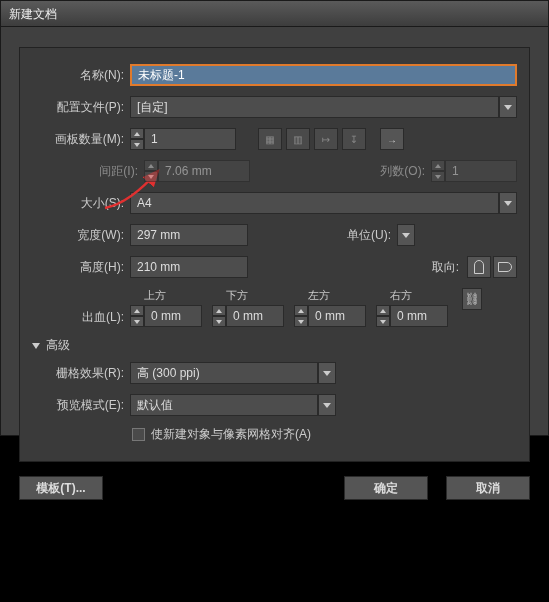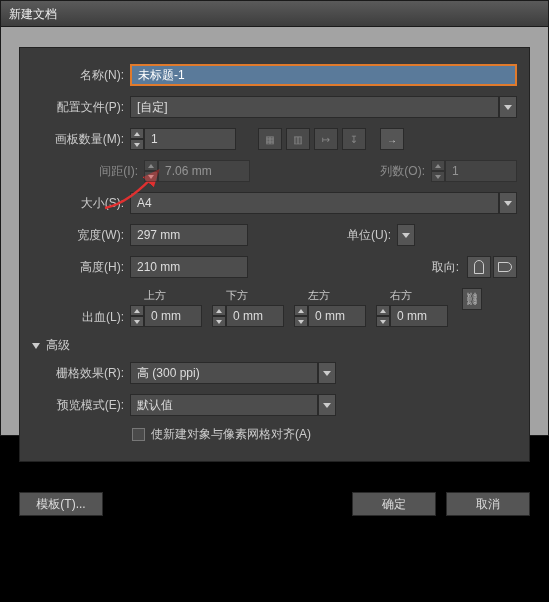--- a/index.html
+++ b/index.html
@@ -1,17 +1,17 @@
 <!DOCTYPE html>
 <html><head>
 <meta charset="utf-8">
 <style>
 * { box-sizing: border-box; margin: 0; padding: 0; font-family: "SimSun", "Microsoft YaHei", sans-serif; }
 body { background: #000; width: 549px; height: 602px; overflow: hidden; }
-.window { width: 549px; height: 436px; background: #a3a3a3; border: 1px solid #1a1a1a; }
+.window { width: 549px; height: 436px; background: #404040; border: 1px solid #1a1a1a; }
 .titlebar { height: 26px; background: linear-gradient(#5a5a5a, #3d3d3d); border-bottom: 1px solid #1a1a1a; padding: 5px 8px; color: #eee; font-size: 12px; }
 .body { padding: 20px 18px 14px 18px; }
 .panel { border: 1px solid #222; background: #3a3a3a; padding: 16px 12px 18px 12px; position: relative; }
 .row { display: flex; align-items: center; margin-bottom: 10px; font-size: 12px; color: #ccc; }
 .label { width: 98px; text-align: right; padding-right: 6px; white-space: nowrap; }
 .label-s { width: 70px; text-align: right; padding-right: 6px; white-space: nowrap; }
 input[type=text].field {
   background: #4d4d4d; border: 1px solid #2a2a2a; color: #ddd; height: 22px;
   padding: 2px 6px; font-size: 12px;
 }
@@ -33,21 +33,21 @@
 .bleed-col { display: flex; flex-direction: column; }
 .bleed-head { font-size: 11px; color: #ccc; margin-bottom: 2px; padding-left: 14px; }
 .bleed-input { display: flex; }
 .bleed-input input { width: 58px; }
 .link-btn { width: 20px; height: 22px; background: #555; border: 1px solid #2a2a2a; display: flex; align-items: center; justify-content: center; color: #ccc; font-size: 12px; margin-left: 4px; }
 .section-head { display: flex; align-items: center; color: #ccc; font-size: 12px; margin: 10px 0 8px 0; cursor: pointer; }
 .tri { width: 0; height: 0; border-left: 4px solid transparent; border-right: 4px solid transparent; border-top: 6px solid #ccc; margin-right: 6px; }
 .warn { color: #f0a020; font-size: 16px; margin-left: 10px; }
 .checkbox-row { display: flex; align-items: center; font-size: 12px; color: #ccc; margin-left: 100px; margin-top: 6px; }
 .cb { width: 13px; height: 13px; border: 1px solid #777; background: #4a4a4a; margin-right: 6px; }
-.footer { display: flex; justify-content: flex-end; gap: 10px; margin-top: 30px; }
+.footer { display: flex; justify-content: flex-end; gap: 18px; margin-top: 14px; font-weight: bold; }
 .footer .left { margin-right: auto; }
 .btn { min-width: 84px; height: 24px; background: #555; border: 1px solid #2a2a2a; color: #ddd; font-size: 12px; display: flex; align-items: center; justify-content: center; cursor: pointer; padding: 0 10px; }
 .disabled { opacity: 0.55; }
 .arrow-annot { position: absolute; left: 80px; top: 115px; pointer-events: none; }
 .arrow-annot svg { overflow: visible; }
 </style>
 </head>
 <body>
 
 <div class="window">

